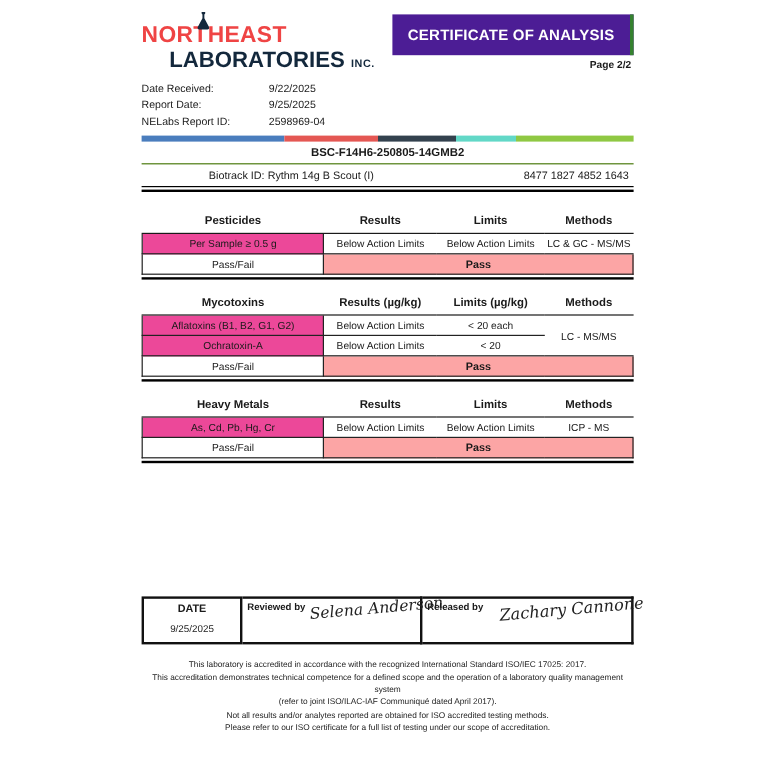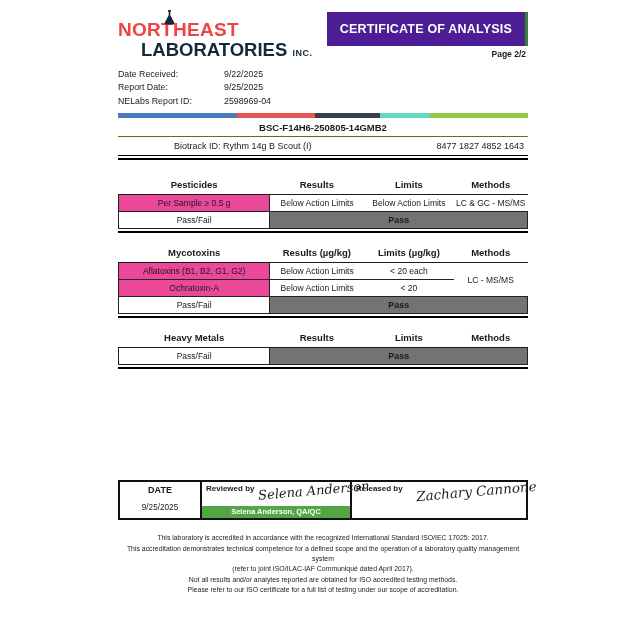--- a/index.html
+++ b/index.html
@@ -30,21 +30,21 @@
   .rule-thick{height:2.5px;background:#000;margin-top:1.5px;}
 
   
   .tbl-block{margin-top:17px;border-bottom:2.5px solid #000;padding-bottom:2px;}
   table{width:100%;border-collapse:collapse;font-size:8.5px;}
   th{font-weight:bold;font-size:9.5px;padding:2px 0 4px;border-bottom:1.5px solid #1a1a1a;}
   td{text-align:center;padding:3px 0;}
   td.analyte{background:#ec4899;border:1px solid #222;}
   td.val{border-top:1px solid #222;border-bottom:1px solid #222;}
   td.passlab{border:1px solid #222;}
-  td.pass{background:#737373;border:1px solid #222;font-weight:bold;font-size:9px;}
+  td.pass{background:#fca5a5;border:1px solid #222;font-weight:bold;font-size:9px;}
   td.method-span{border-top:1px solid #222;border-bottom:1px solid #222;}
 
   .spacer{height:96px;}
 
   
   .note{text-align:center;font-size:8px;line-height:1.95;}
 
   
   .sig{display:flex;height:40px;margin-top:15px;}
   .sig-date{width:84px;border:2px solid #111;box-sizing:border-box;text-align:center;padding-top:3px;font-size:8.2px;}
@@ -182,41 +182,46 @@
             <col style="width:18%">
           </colgroup>
         <tbody>
             <tr>
           <th>Heavy Metals</th>
           <th>Results</th>
           <th>Limits</th>
           <th>Methods</th>
         </tr>
         <tr>
+          <td class="analyte">As, Cd, Pb, Hg, Cr</td>
+          <td class="val">Below Action Limits</td>
+          <td class="val">Below Action Limits</td>
+          <td class="val">ICP - MS</td>
+        </tr>
+        <tr>
           <td class="passlab">Pass/Fail</td>
           <td class="pass" colspan="3">Pass</td>
         </tr>
       </tbody>
         </table>
     </div>
 
     <div class="spacer"></div>
 
 
     <div class="sig">
       <div class="sig-date">
         <div class="lbl">DATE</div>
         <div>9/25/2025</div>
       </div>
       <div class="sig-col c1">
         <div class="sig-top">
           <span class="sig-lbl">Reviewed by</span>
           <span class="signature">Selena Anderson</span>
         </div>
-        <div class="sig-bar">Selena Anderson, QA/QC</div>
       </div>
       <div class="sig-col c2">
         <div class="sig-top">
           <span class="sig-lbl">Released by</span>
           <span class="signature">Zachary Cannone</span>
         </div>
       </div>
     </div>
 
     <div class="disc">

